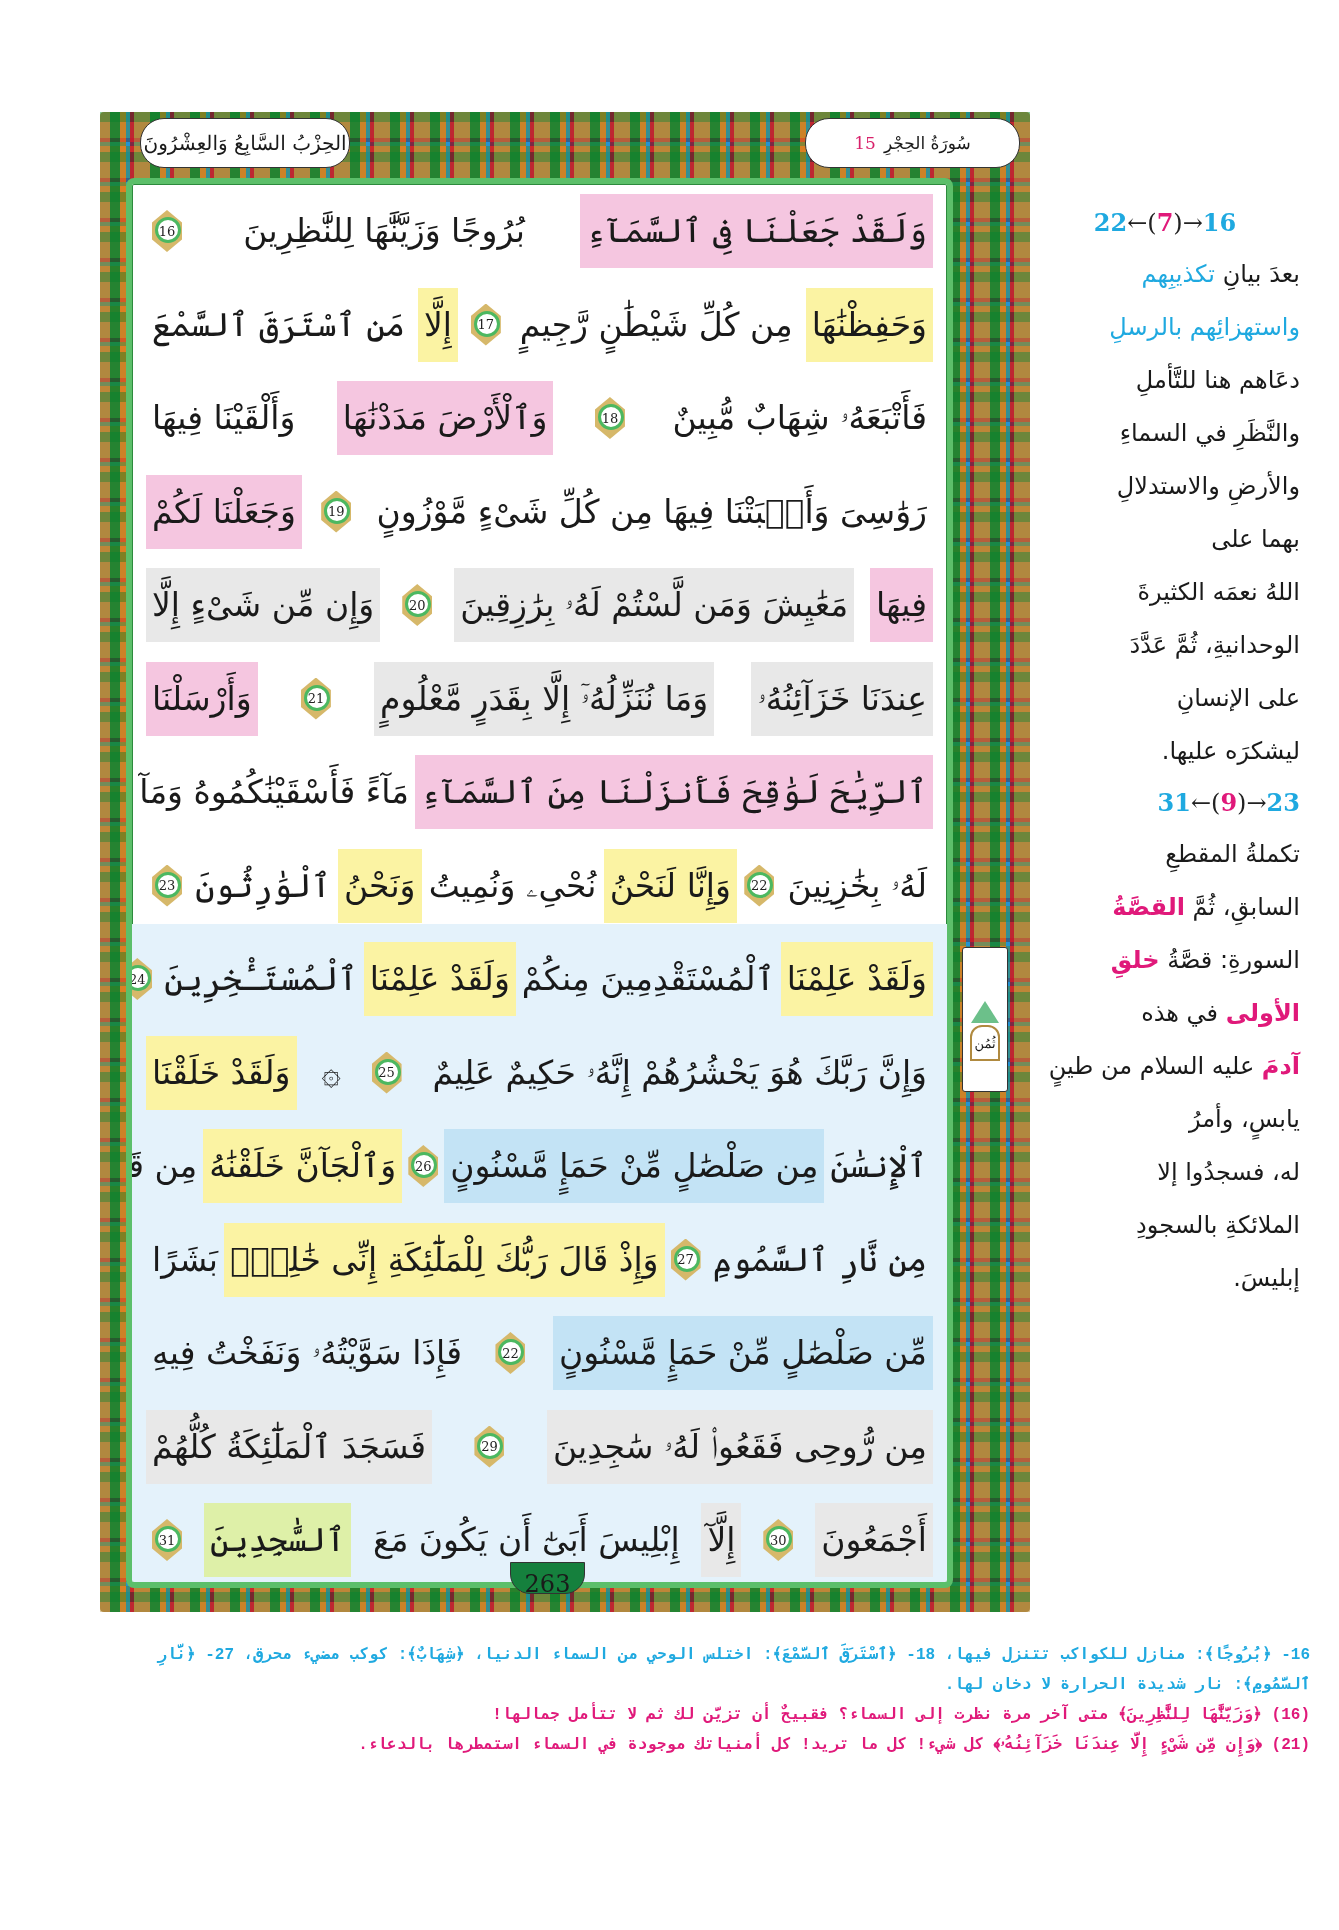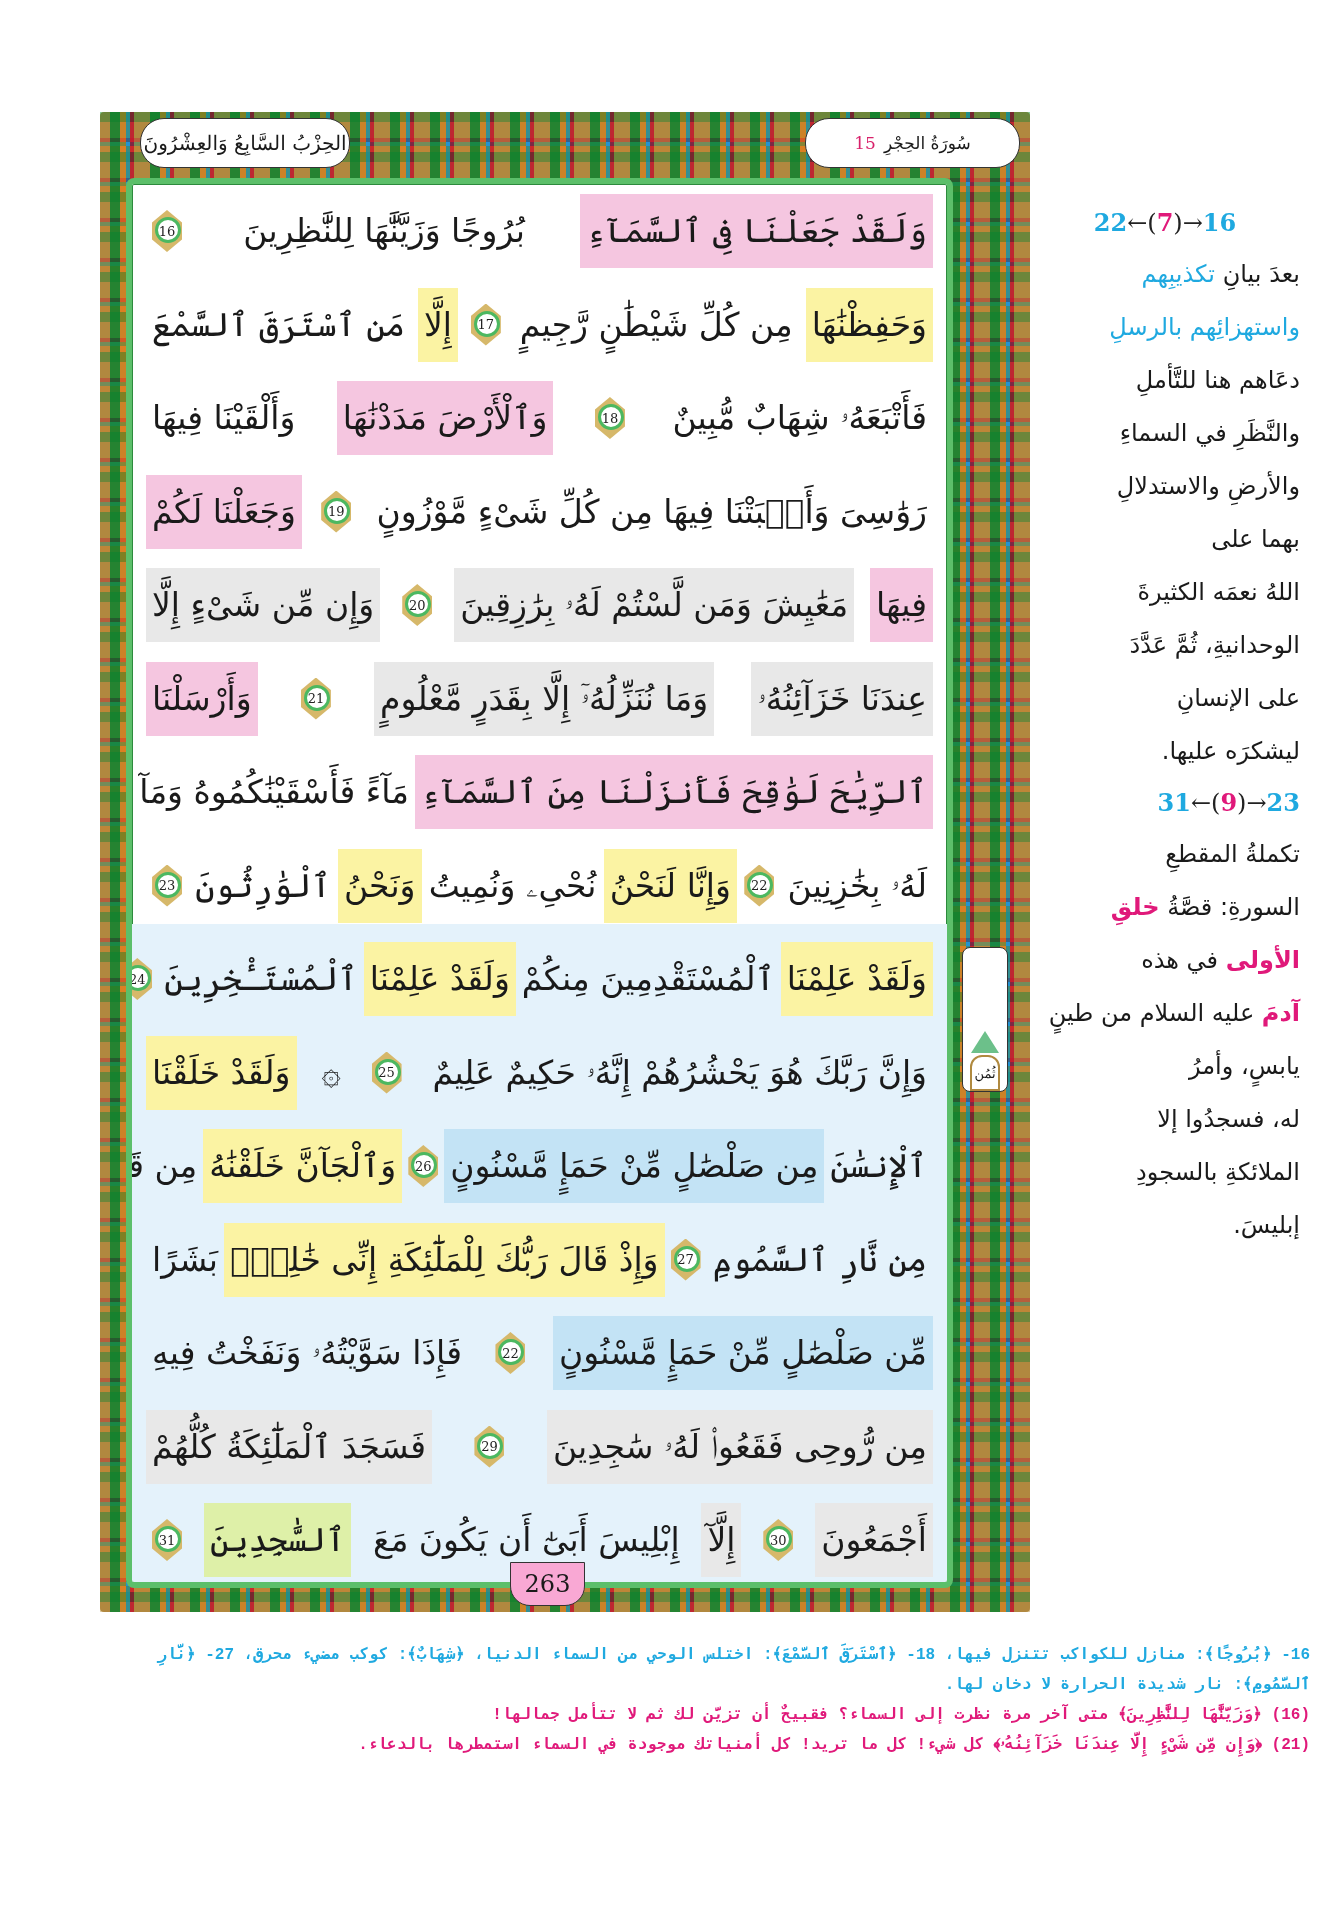--- a/index.html
+++ b/index.html
@@ -65,30 +65,30 @@
     content: ""; position: absolute; left: 5px; top: 11px; width: 20px; height: 20px;
     border: 3px solid #4cb860; border-radius: 50%; background: #fff;
   }
   .ayah-marker span {
     position: relative; z-index: 1; font-size: 13px; font-family: "DejaVu Serif", serif;
     color: #222; line-height: 1;
   }
 
   
   .page-number {
-    position: absolute; left: 510px; top: 1562px; width: 75px; height: 44px;
-    background: #f9a8d4; border: 1.5px solid #333; border-radius: 0 0 20px 20px;
+    position: absolute; left: 510px; top: 1562px; width: 75px; height: 32px;
+    background: #15803d; border: 1.5px solid #333; border-radius: 0 0 20px 20px;
     font-family: "DejaVu Serif", serif; font-size: 24px; text-align: center; line-height: 42px; z-index: 3;
   }
 
   
   .thumn-marker {
     position: absolute; left: 962px; top: 947px; width: 46px; height: 145px;
-    background: #fff; border: 1.5px solid #333; border-radius: 8px; z-index: 3;
-    display: flex; flex-direction: column; align-items: center; justify-content: flex-end; 
+    background: #fff; border: 1.5px solid #333; border-radius: 3px; z-index: 3;
+    display: flex; flex-direction: column; align-items: center; justify-content: flex-end; padding-bottom: 30px;
   }
   .thumn-marker .dome {
     width: 28px; height: 22px; background: #6cc08a; clip-path: polygon(50% 0, 100% 100%, 0 100%); margin-bottom: 2px;
   }
   .thumn-marker .label {
     width: 30px; height: 36px; border: 2px solid #b08a40; border-radius: 12px 12px 0 0;
     font-family: "DejaVu Serif", serif; font-size: 13px; display: flex; align-items: center; justify-content: center;
   }
 
   
@@ -280,20 +280,21 @@
       <div class="side-line"><span>الوحدانيةِ، ثُمَّ عَدَّدَ</span></div>
       <div class="side-line"><span>على الإنسانِ</span></div>
       <div class="side-line"><span>ليشكرَه عليها.</span></div>
     </div>
 
   <div class="range-header" style="margin-top:0;text-align:right;">
     <span class="ayah">31</span><span class="arrow">←</span><span class="arrow">(</span><span class="group">9</span><span class="arrow">)</span><span class="arrow">→</span><span class="ayah">23</span>
   </div>
   <div id="side-section-2">
       <div class="side-line"><span>تكملةُ المقطعِ</span></div>
+      <div class="side-line"><span>السابقِ، ثُمَّ </span><span class="c-pink">القصَّةُ</span></div>
       <div class="side-line"><span>السورةِ: قصَّةُ </span><span class="c-pink">خلقِ</span></div>
       <div class="side-line"><span class="c-pink">الأولى</span><span> في هذه</span></div>
       <div class="side-line"><span class="c-pink">آدمَ</span><span> عليه السلام من طينٍ</span></div>
       <div class="side-line"><span>يابسٍ، وأمرُ</span></div>
       <div class="side-line"><span>له، فسجدُوا إلا</span></div>
       <div class="side-line"><span>الملائكةِ بالسجودِ</span></div>
       <div class="side-line"><span>إبليسَ.</span></div>
     </div>
 </div>
 

